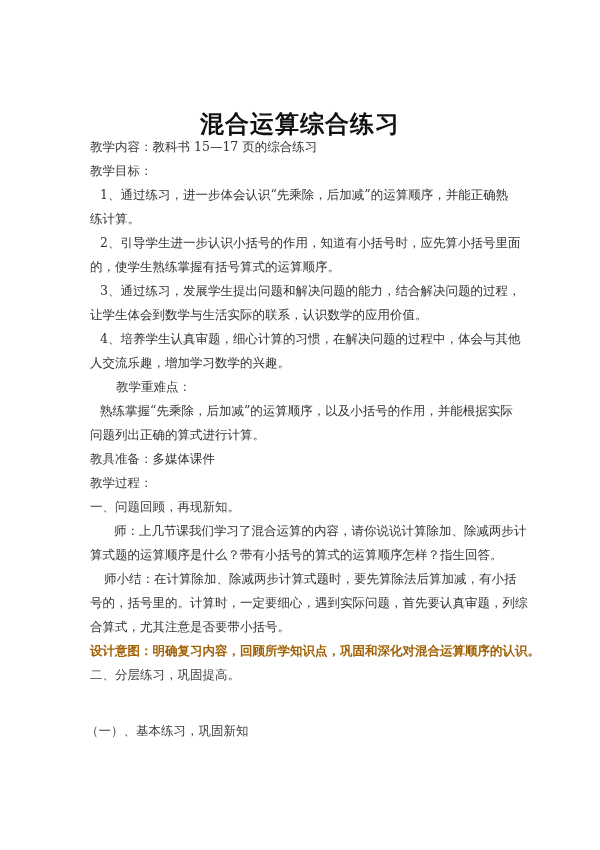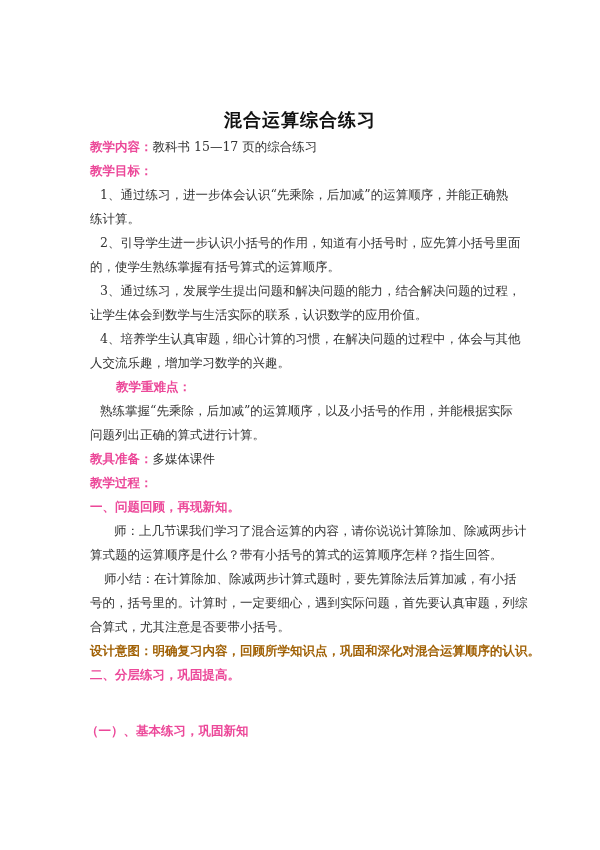--- a/index.html
+++ b/index.html
@@ -1,24 +1,24 @@
 <!DOCTYPE html>
 <html><head>
 <meta charset="utf-8">
 <style>
   html, body { margin: 0; padding: 0; background: #ffffff; }
   body { width: 600px; height: 850px; position: relative; overflow: hidden;
          font-family: "DejaVu Serif", "Liberation Serif", serif; color: #222; }
   .page { position: absolute; left: 0; top: 0; width: 600px; height: 850px; }
   .title { position: absolute; left: 0; width: 600px; top: 108px; text-align: center;
            font-family: "DejaVu Sans", "Liberation Sans", sans-serif; font-weight: bold;
-           font-size: 18px; color: #111; letter-spacing: 1px; }
+           font-size: 24px; color: #111; letter-spacing: 1px; }
   .line { position: absolute; left: 90px; width: 430px; font-size: 12.5px; line-height: 16px;
           white-space: nowrap; color: #333; }
-  .bold { font-family: "DejaVu Sans", "Liberation Sans", sans-serif; font-weight: bold; color: #ec4899; }
+  .bold { font-family: "DejaVu Sans", "Liberation Sans", sans-serif; font-weight: normal; color: #404040; }
   .red { color: #a16207; font-weight: bold; }
   .indent1 { left: 100px; }
   .indent2 { left: 114px; }
   .indent3 { left: 104px; }
   .sub { left: 86px; }
 </style>
 </head>
 <body>
 
 <div class="page">

